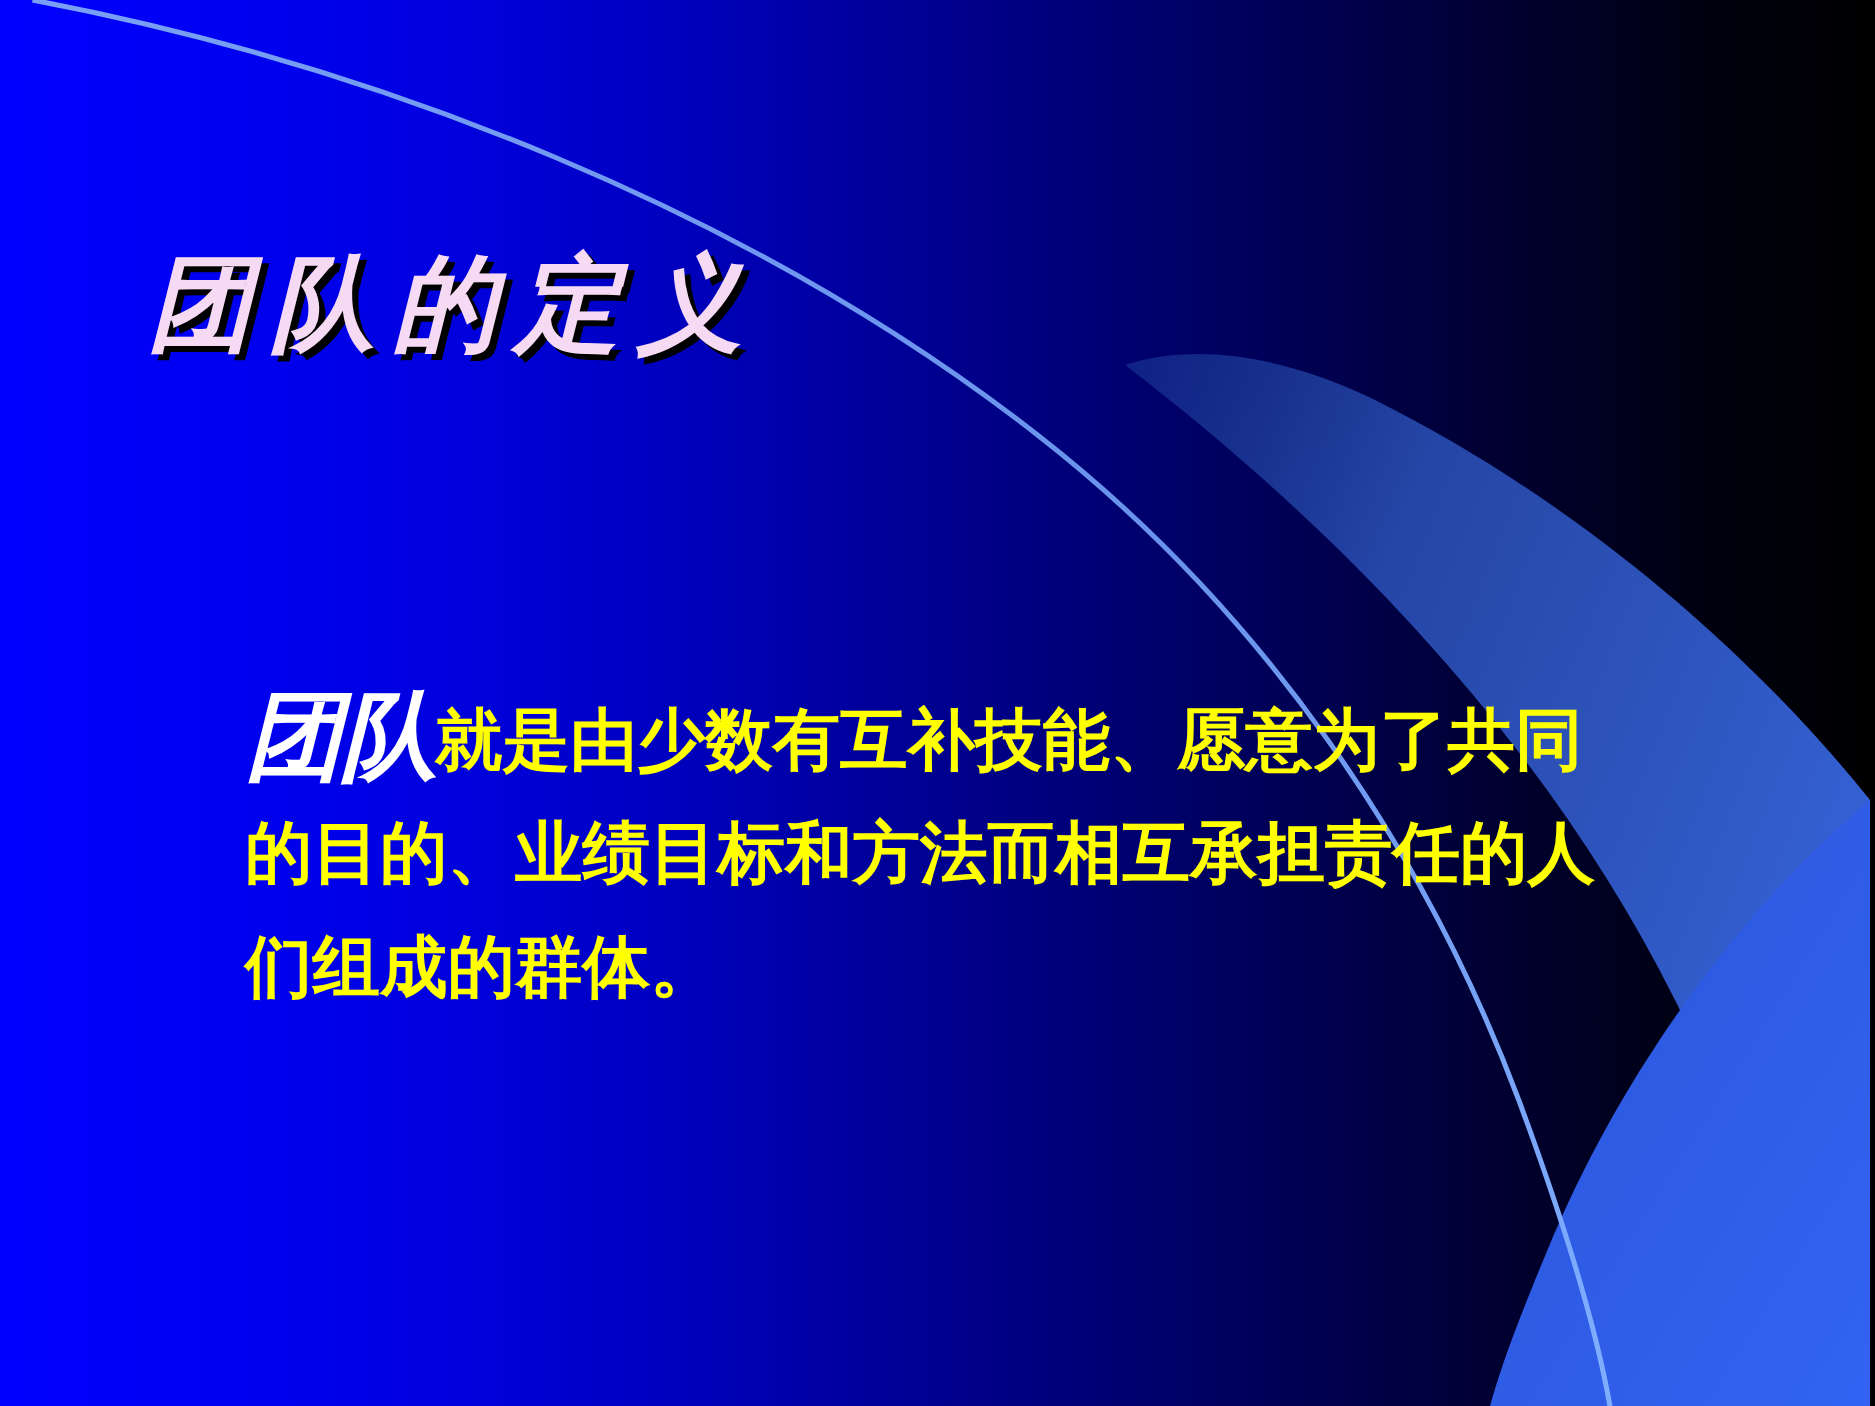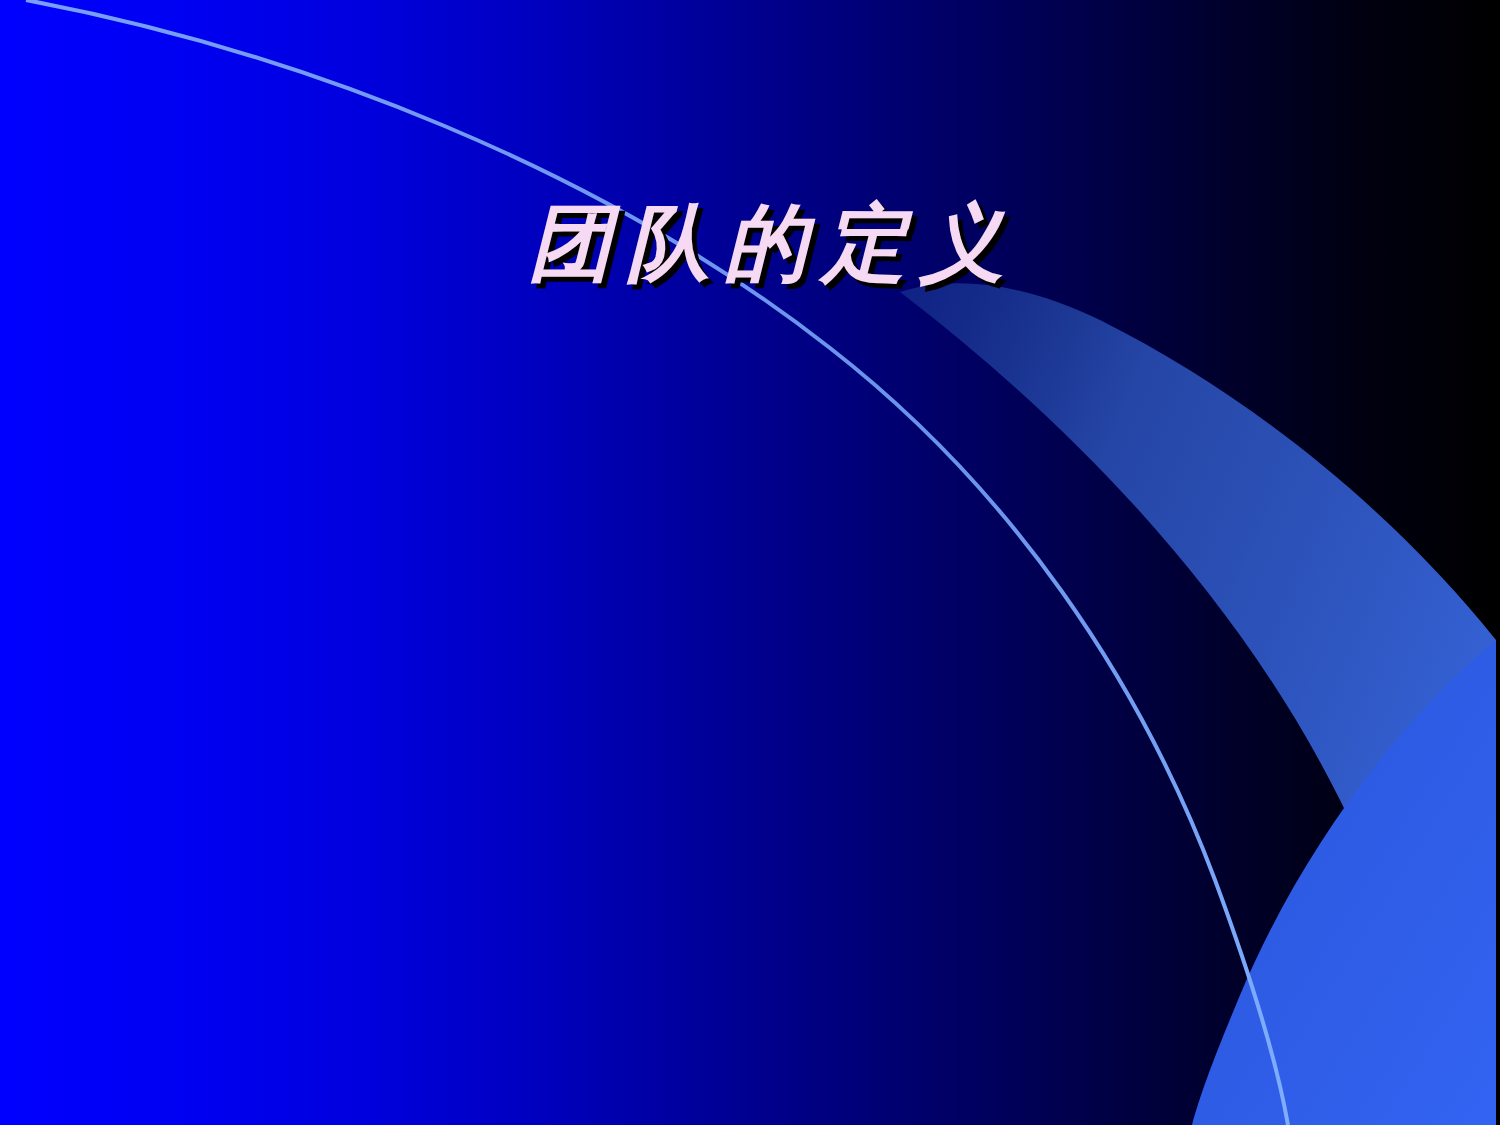--- a/index.html
+++ b/index.html
@@ -17,21 +17,20 @@
         #0000F2 12%,
         #0000DE 24%,
         #0000BE 36%,
         #000096 48%,
         #000070 60%,
         #00004B 72%,
         #00002B 82%,
         #000010 91%,
         #000000 100%);
     font-family: "Liberation Sans", "DejaVu Sans", sans-serif;
-    text-align: right;
   }
 
   
   #bg-art {
     position: absolute;
     inset: 0;
     width: 1500px;
     height: 1125px;
     pointer-events: none;
   }
@@ -124,14 +123,17 @@
              C 1010 488, 1140 680, 1215 880
              C 1255 988, 1278 1068, 1288 1125" fill="none" stroke="url(#lineGrad)" stroke-width="4"></path>
 
     <rect x="1496" y="0" width="4" height="1125" fill="#000000"></rect>
   </svg>
 
   <div id="title-block">
     <h1 id="slide-title">团队的定义</h1>
   </div>
 
+  <div id="body-block">
+    <p id="body-paragraph"><span class="lead-word">团队</span><span>就是由少数有互补技能、愿意为了共同的目的、业绩目标和方法而相互承担责任的人们组成的群体。</span></p>
+  </div>
 
 </div>
 
 </body></html>

